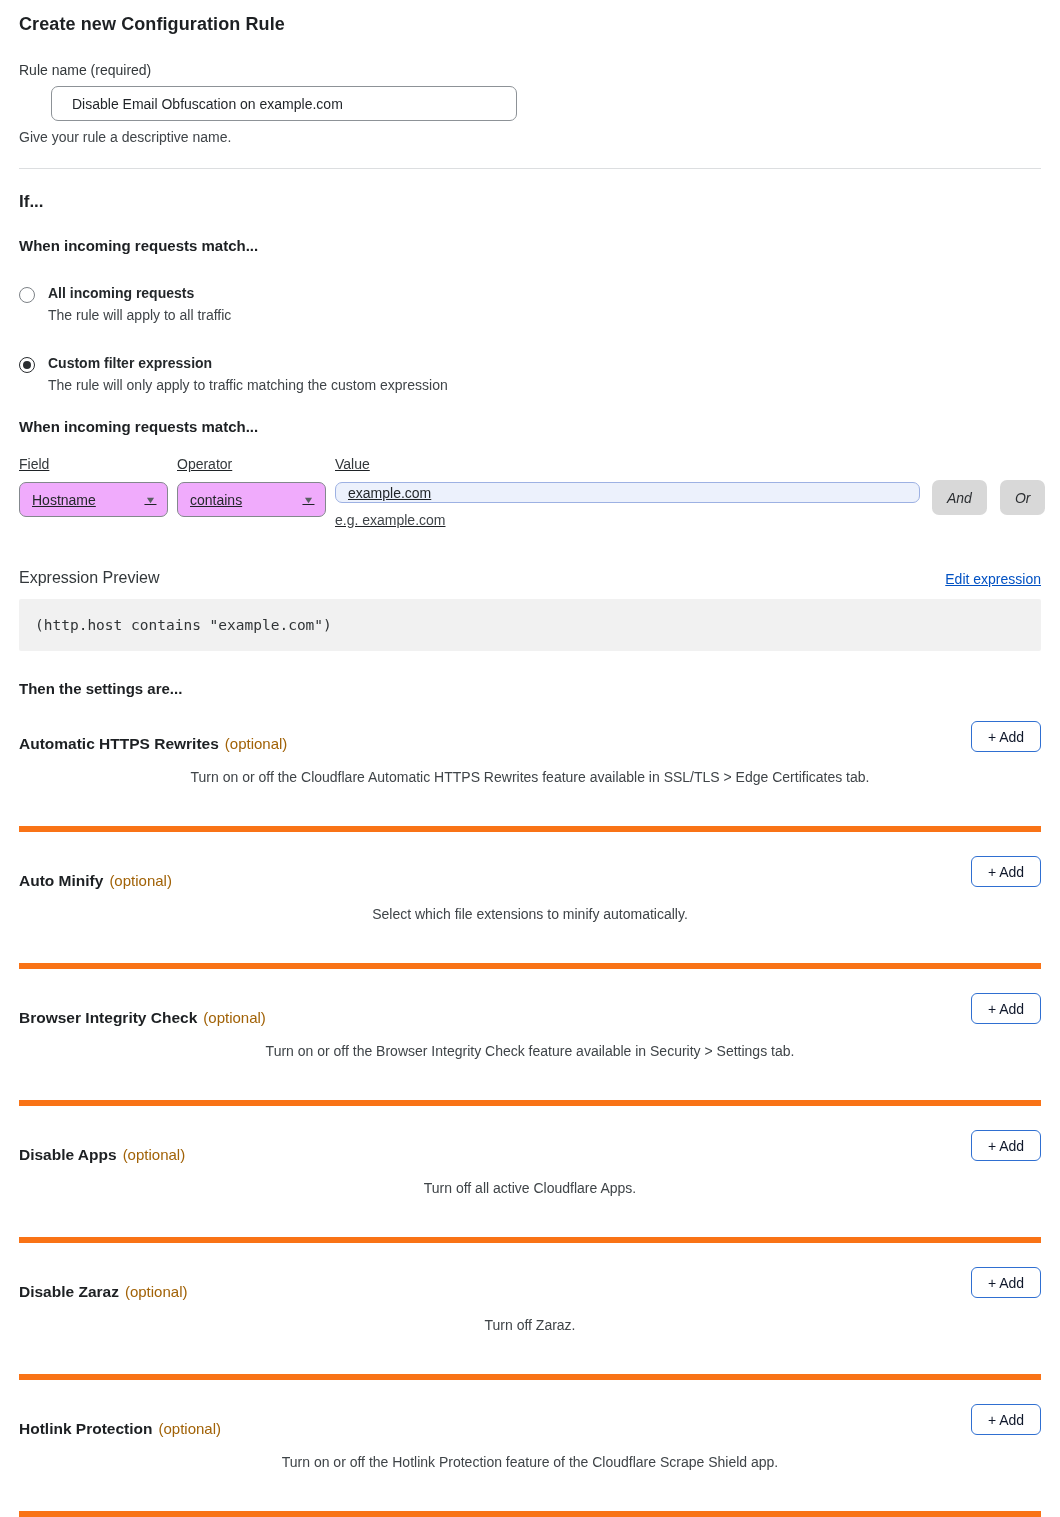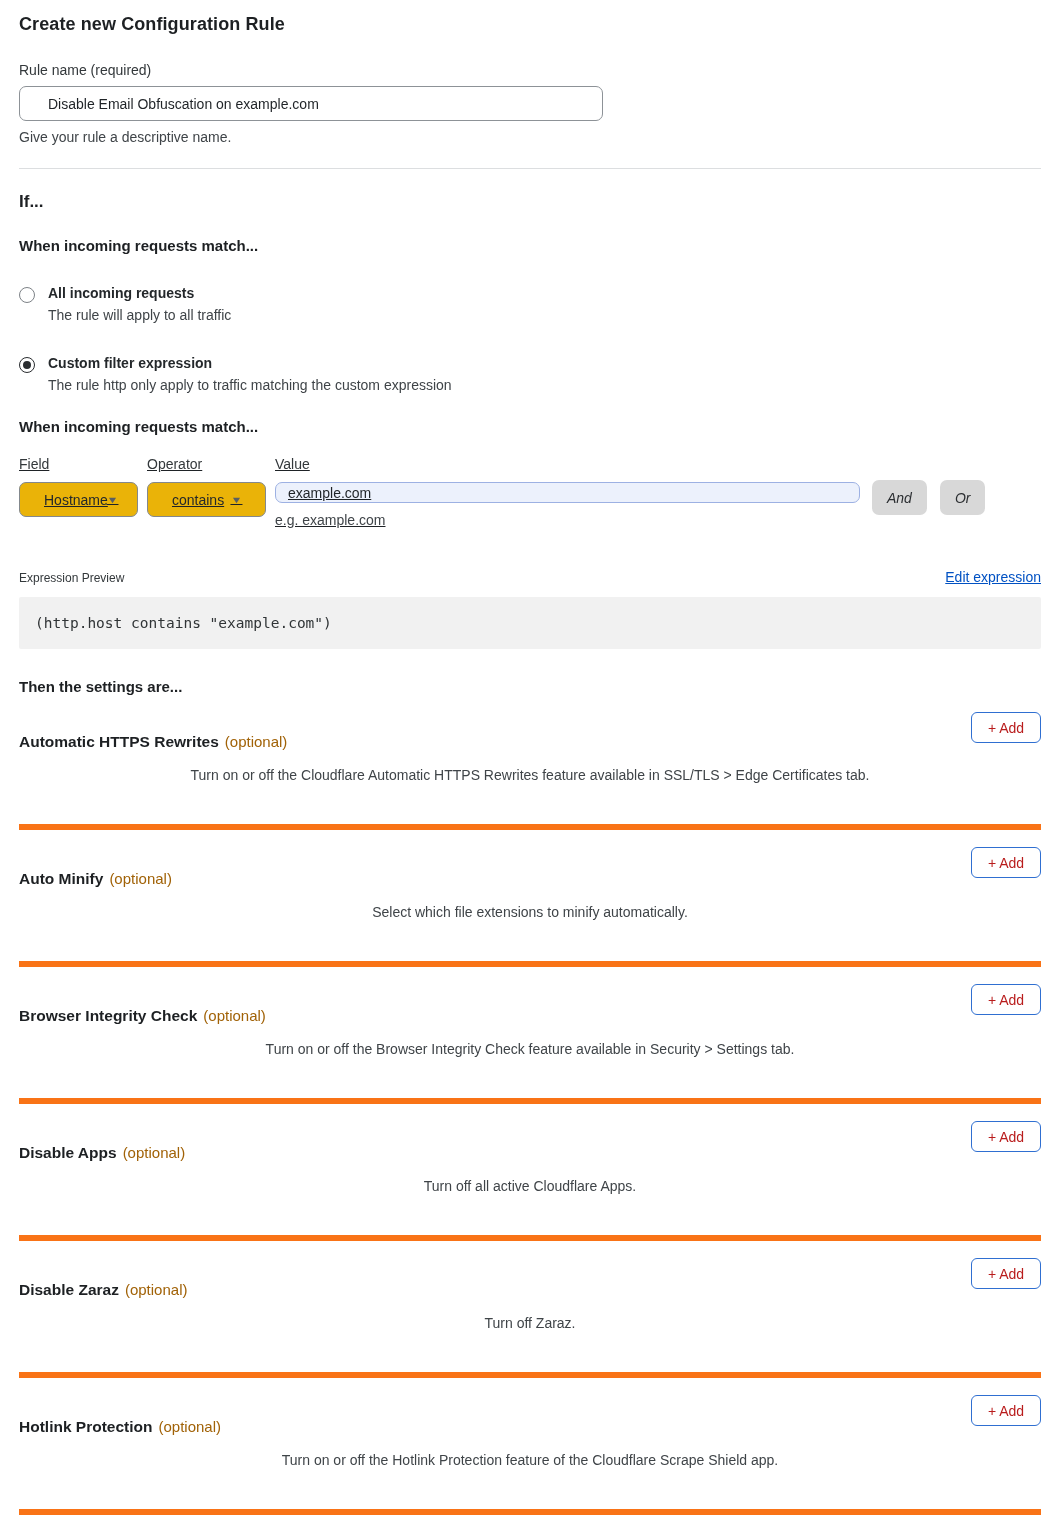--- a/index.html
+++ b/index.html
@@ -8,25 +8,25 @@
     width:1060px; min-height:1517px;
     font-family:"Liberation Sans","DejaVu Sans",sans-serif;
     color:#1f2327;
   }
   .page { padding:14px 19px 30px 19px; position:relative; }
 
   h1.page-title { font-size:18px; font-weight:700; color:#1d2023; letter-spacing:.1px; }
 
   .field-label { display:block; font-size:14px; color:#33383b; margin-top:27px; }
   .rule-name-input {
-    margin-top:8px; width:584px; height:35px;
+    margin-top:8px; width:466px; height:35px;
     border:1px solid #8d9297; border-radius:7px;
-    padding:0 28px; font-size:14px; color:#1f2327;
+    padding:0 20px; font-size:14px; color:#1f2327;
     font-family:"Liberation Sans","DejaVu Sans",sans-serif;
-    background:#fff; outline:none;
+    background:#fff; outline:none;margin-left:32px;
   }
   .help-text { font-size:14px; color:#3f4448; margin-top:8px; }
 
   .divider { border:none; border-top:1px solid #dcdee0; margin-top:23px; }
 
   h2.if-heading { font-size:17px; font-weight:700; color:#1d2023; margin-top:23px; }
   h3.sub-heading { font-size:15px; font-weight:700; color:#1d2023; margin-top:25px; }
 
   .radio-row { display:flex; margin-top:31px; cursor:pointer; }
   .radio-row + .radio-row { margin-top:32px; }
@@ -41,66 +41,66 @@
   .radio-texts { margin-left:13px; }
   .radio-label { font-size:14px; font-weight:700; color:#24282b; }
   .radio-desc { font-size:14px; color:#3f4448; margin-top:6px; }
 
   .filter-heading { margin-top:44px; }
 
   .filter-row { display:flex; align-items:flex-start; margin-top:21px; }
   .filter-col { display:flex; flex-direction:column;text-decoration:underline; }
   .col-label { font-size:14px; color:#33383b; margin-bottom:10px; }
   .select {
-    width:119px; height:35px; border:1px solid #83888d; border-radius:7px;
-    background:#eab308; display:flex; align-items:center; justify-content:space-between;
-    padding:0 24px; font-size:14px; color:#24282b; cursor:pointer;
+    width:149px; height:35px; border:1px solid #83888d; border-radius:7px;
+    background:#f0abfc; display:flex; align-items:center; justify-content:space-between;
+    padding:0 12px; font-size:14px; color:#24282b; cursor:pointer;
   }
   .filter-col + .filter-col { margin-left:9px; }
   .caret { font-size:9px; color:#5a5f63; transform:scaleX(1.35); }
   .value-input {
     width:585px; height:21px;
     border:1px solid #9db1e3; border-radius:7px;
     background:#ecf1fc; padding:0 12px; font-size:14px; color:#1f2327;
     font-family:"Liberation Sans","DejaVu Sans",sans-serif; outline:none;
   }
   .value-hint { font-size:14px; color:#3f4448; margin-top:9px; }
   .gray-btn {
     height:35px; margin-left:12px; margin-top:24px; padding:0 15px;
     background:#d8d8d8; color:#2b2e31; border:none; border-radius:7px;
     font-size:14px; font-family:"Liberation Sans","DejaVu Sans",sans-serif; cursor:pointer;font-style:italic;
   }
   .gray-btn.or { margin-left:13px; }
 
   .expr-header { display:flex; justify-content:space-between; align-items:flex-end; margin-top:41px; }
-  .expr-label { font-size:12px; color:#33383b; }
+  .expr-label { font-size:16px; color:#33383b; }
   .edit-link { font-size:14px; color:#0051c3; text-decoration:underline; cursor:pointer; }
   .code-block {
     margin-top:12px; background:#f1f1f1; border-radius:2px;
     height:52px; display:flex; align-items:center; padding:0 16px;
   }
   .code-block code {
     font-family:"DejaVu Sans Mono","Liberation Mono",monospace;
     font-size:14.5px; color:#303436;
   }
 
   .settings-heading { margin-top:29px; font-size:15px; font-weight:700; color:#1d2023; }
 
   .setting-section { position:relative; border-bottom:6px solid #f97316; padding:40px 0 41px 0; }
   .setting-section.first { padding-top:38px; }
   .setting-section.last { border-bottom:none; }
   .setting-title-row { display:flex; align-items:baseline; }
   .setting-title { font-size:15.5px; font-weight:700; color:#1d2023; }
   .setting-optional { font-size:15px; color:#a16207; margin-left:6px; }
   .setting-desc { font-size:14px; color:#3f4448; margin-top:16px;text-align:center; }
   .add-btn {
-    position:absolute; right:0; top:17px;
+    position:absolute; right:0; top:24px;
     width:70px; height:31px;
     background:#fff; border:1px solid #2f6fd1; border-radius:6px;
-    color:#b91c1c; font-size:14px; font-family:"Liberation Sans","DejaVu Sans",sans-serif;
+    color:#0f172a; font-size:14px; font-family:"Liberation Sans","DejaVu Sans",sans-serif;
     cursor:pointer;
   }
 </style>
 </head>
 <body>
 
 <div class="page">
 
   <h1 class="page-title">Create new Configuration Rule</h1>
 
@@ -122,21 +122,21 @@
       <div class="radio-desc">The rule will apply to all traffic</div>
     </div>
   </div>
 
   <div class="radio-row">
     <span class="radio-outer selected">
         <span class="radio-dot"></span>
       </span>
     <div class="radio-texts">
       <div class="radio-label">Custom filter expression</div>
-      <div class="radio-desc">The rule http only apply to traffic matching the custom expression</div>
+      <div class="radio-desc">The rule will only apply to traffic matching the custom expression</div>
     </div>
   </div>
 
   <h3 class="sub-heading filter-heading">When incoming requests match...</h3>
 
   <div class="filter-row">
     <div class="filter-col">
       <span class="col-label">Field</span>
       <div class="select">
         <span>Hostname</span>

